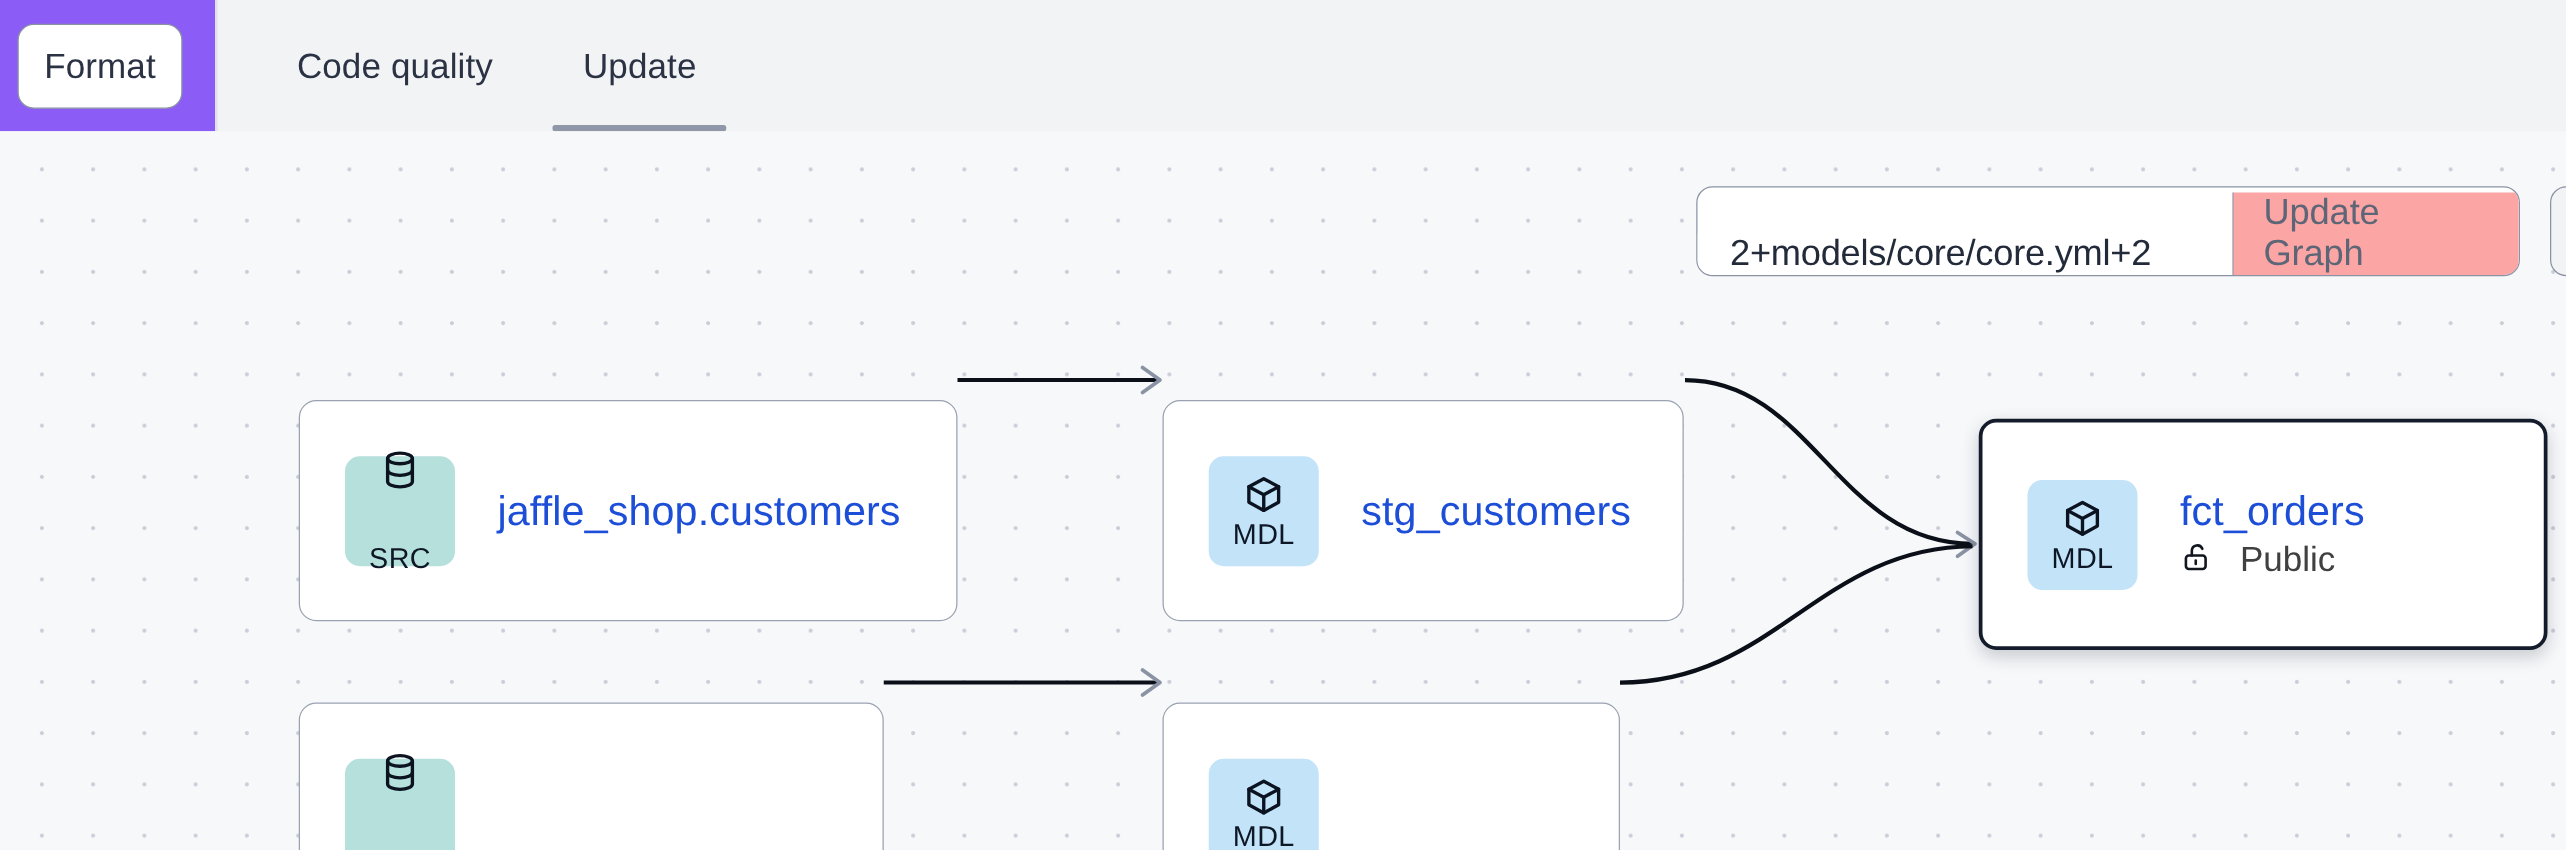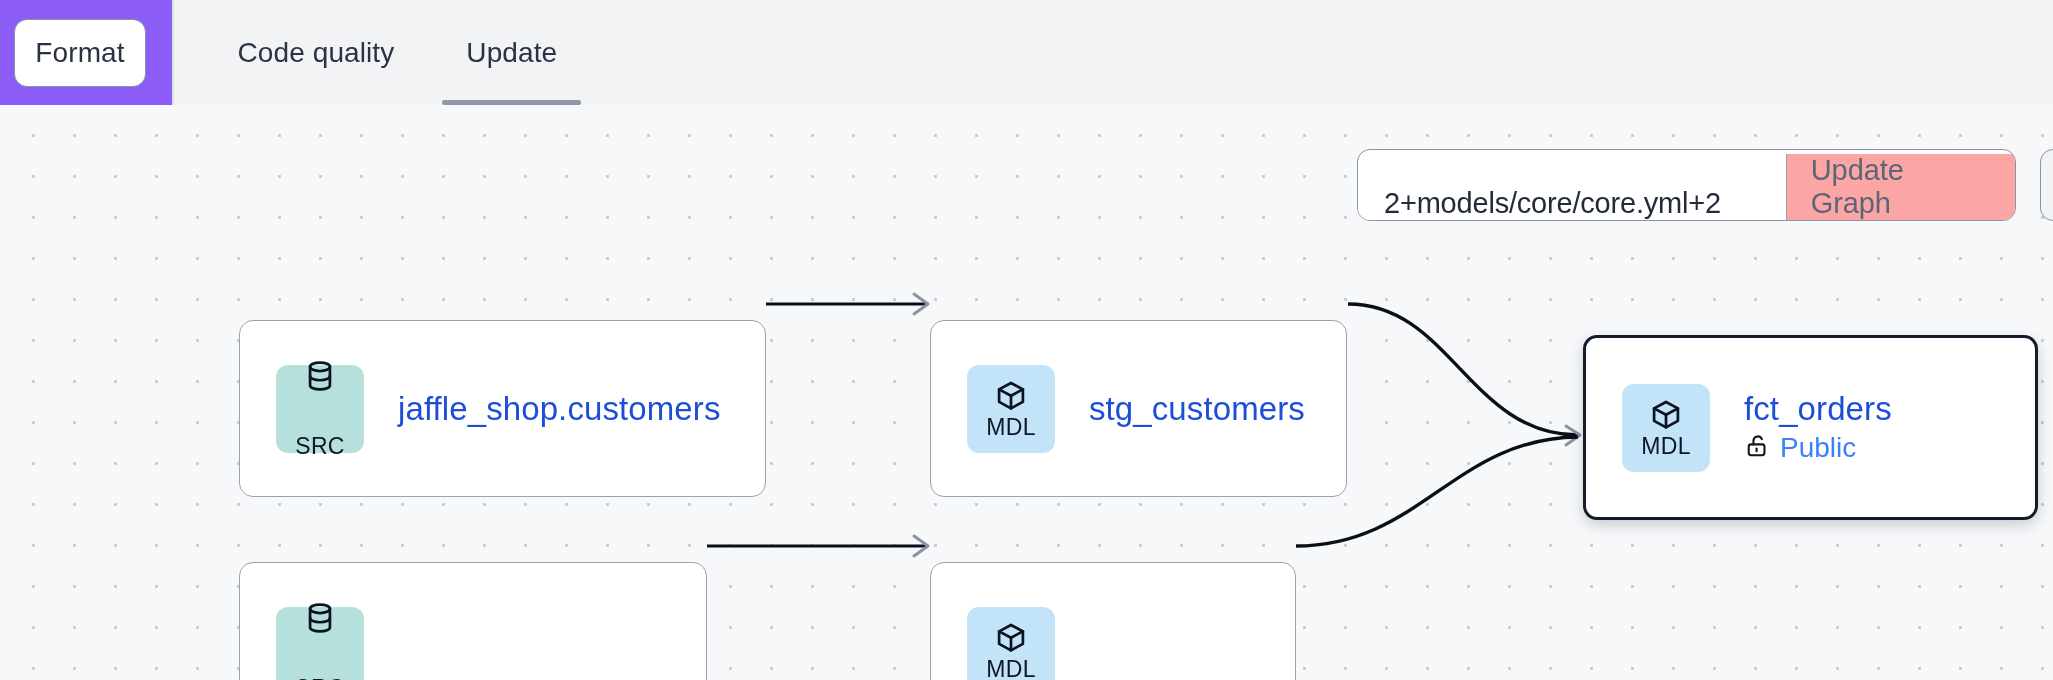--- a/index.html
+++ b/index.html
@@ -165,23 +165,23 @@
     font-size: 33px;
     color: #1d4ed8;
     line-height: 1.15;
     white-space: nowrap;
     letter-spacing: .1px;
   }
 
   .node-meta {
     display: flex;
     align-items: center;
-    gap: 9px;
+    gap: 21px;
     font-size: 28px;
-    color: #3b82f6;
+    color: #404040;
     line-height: 1.1;
   }
 
   
   .graph-controls {
     position: absolute;
     top: 44px;
     left: 1357px;
     display: flex;
     align-items: stretch;

